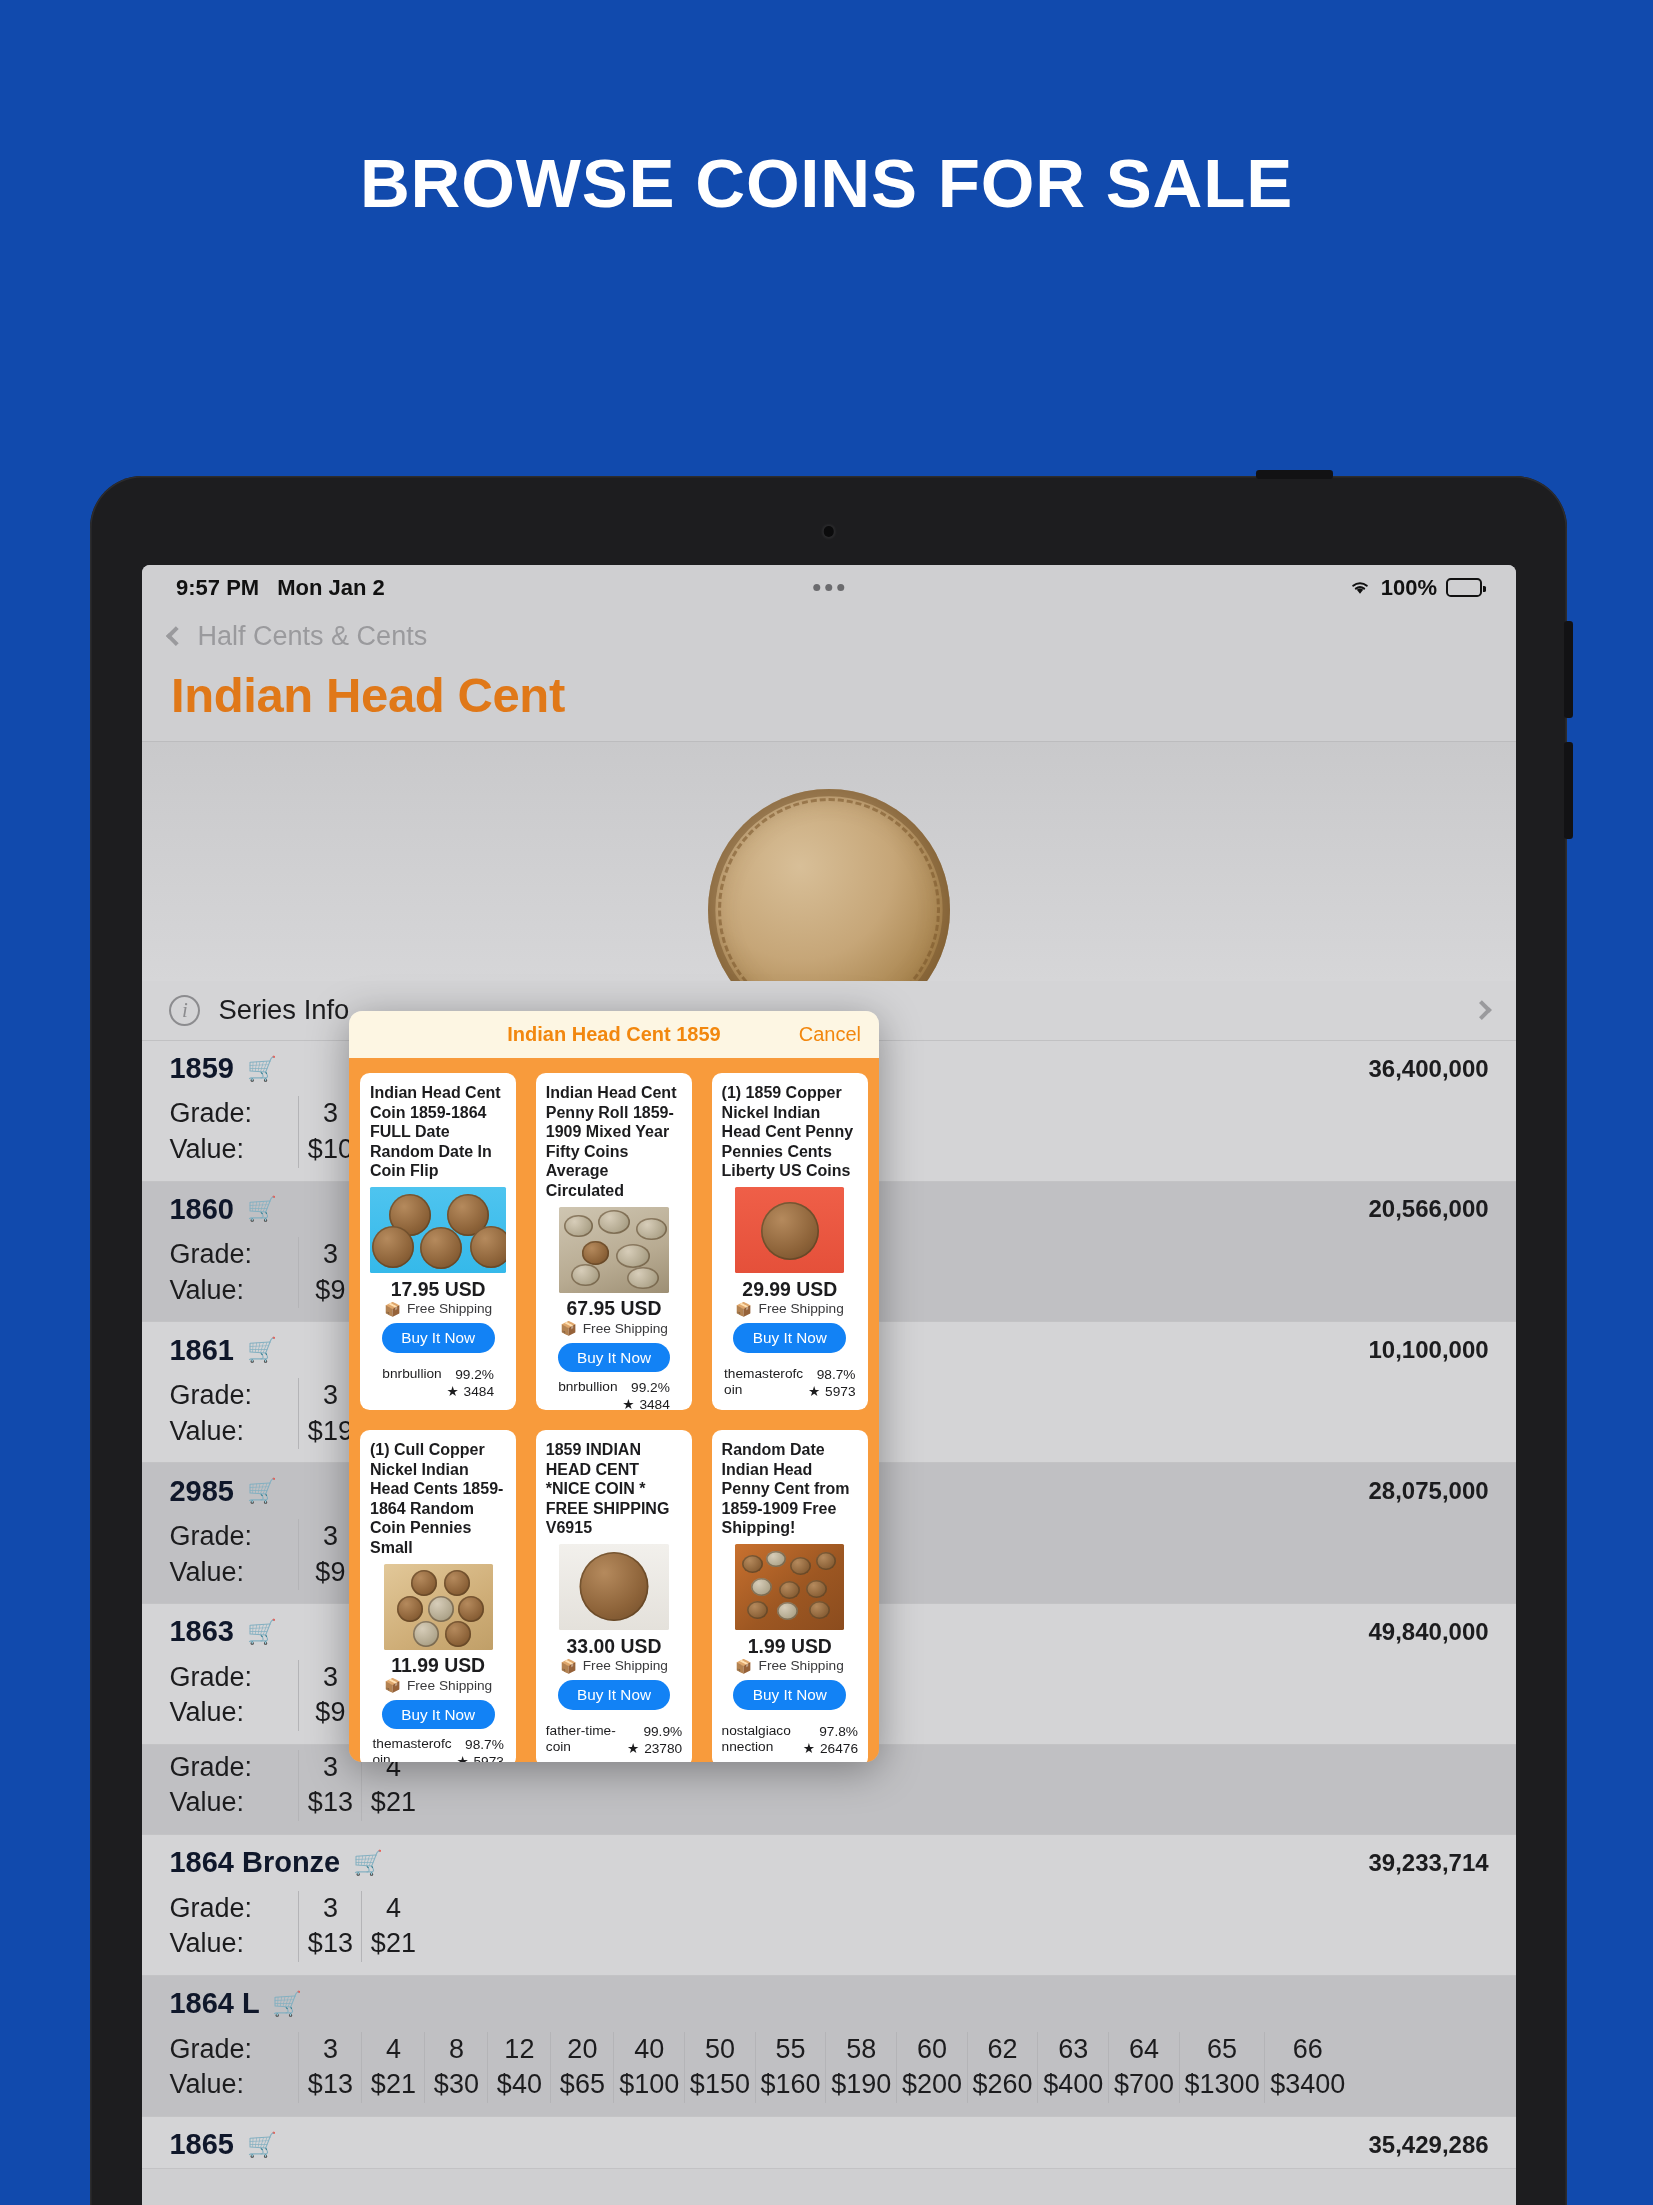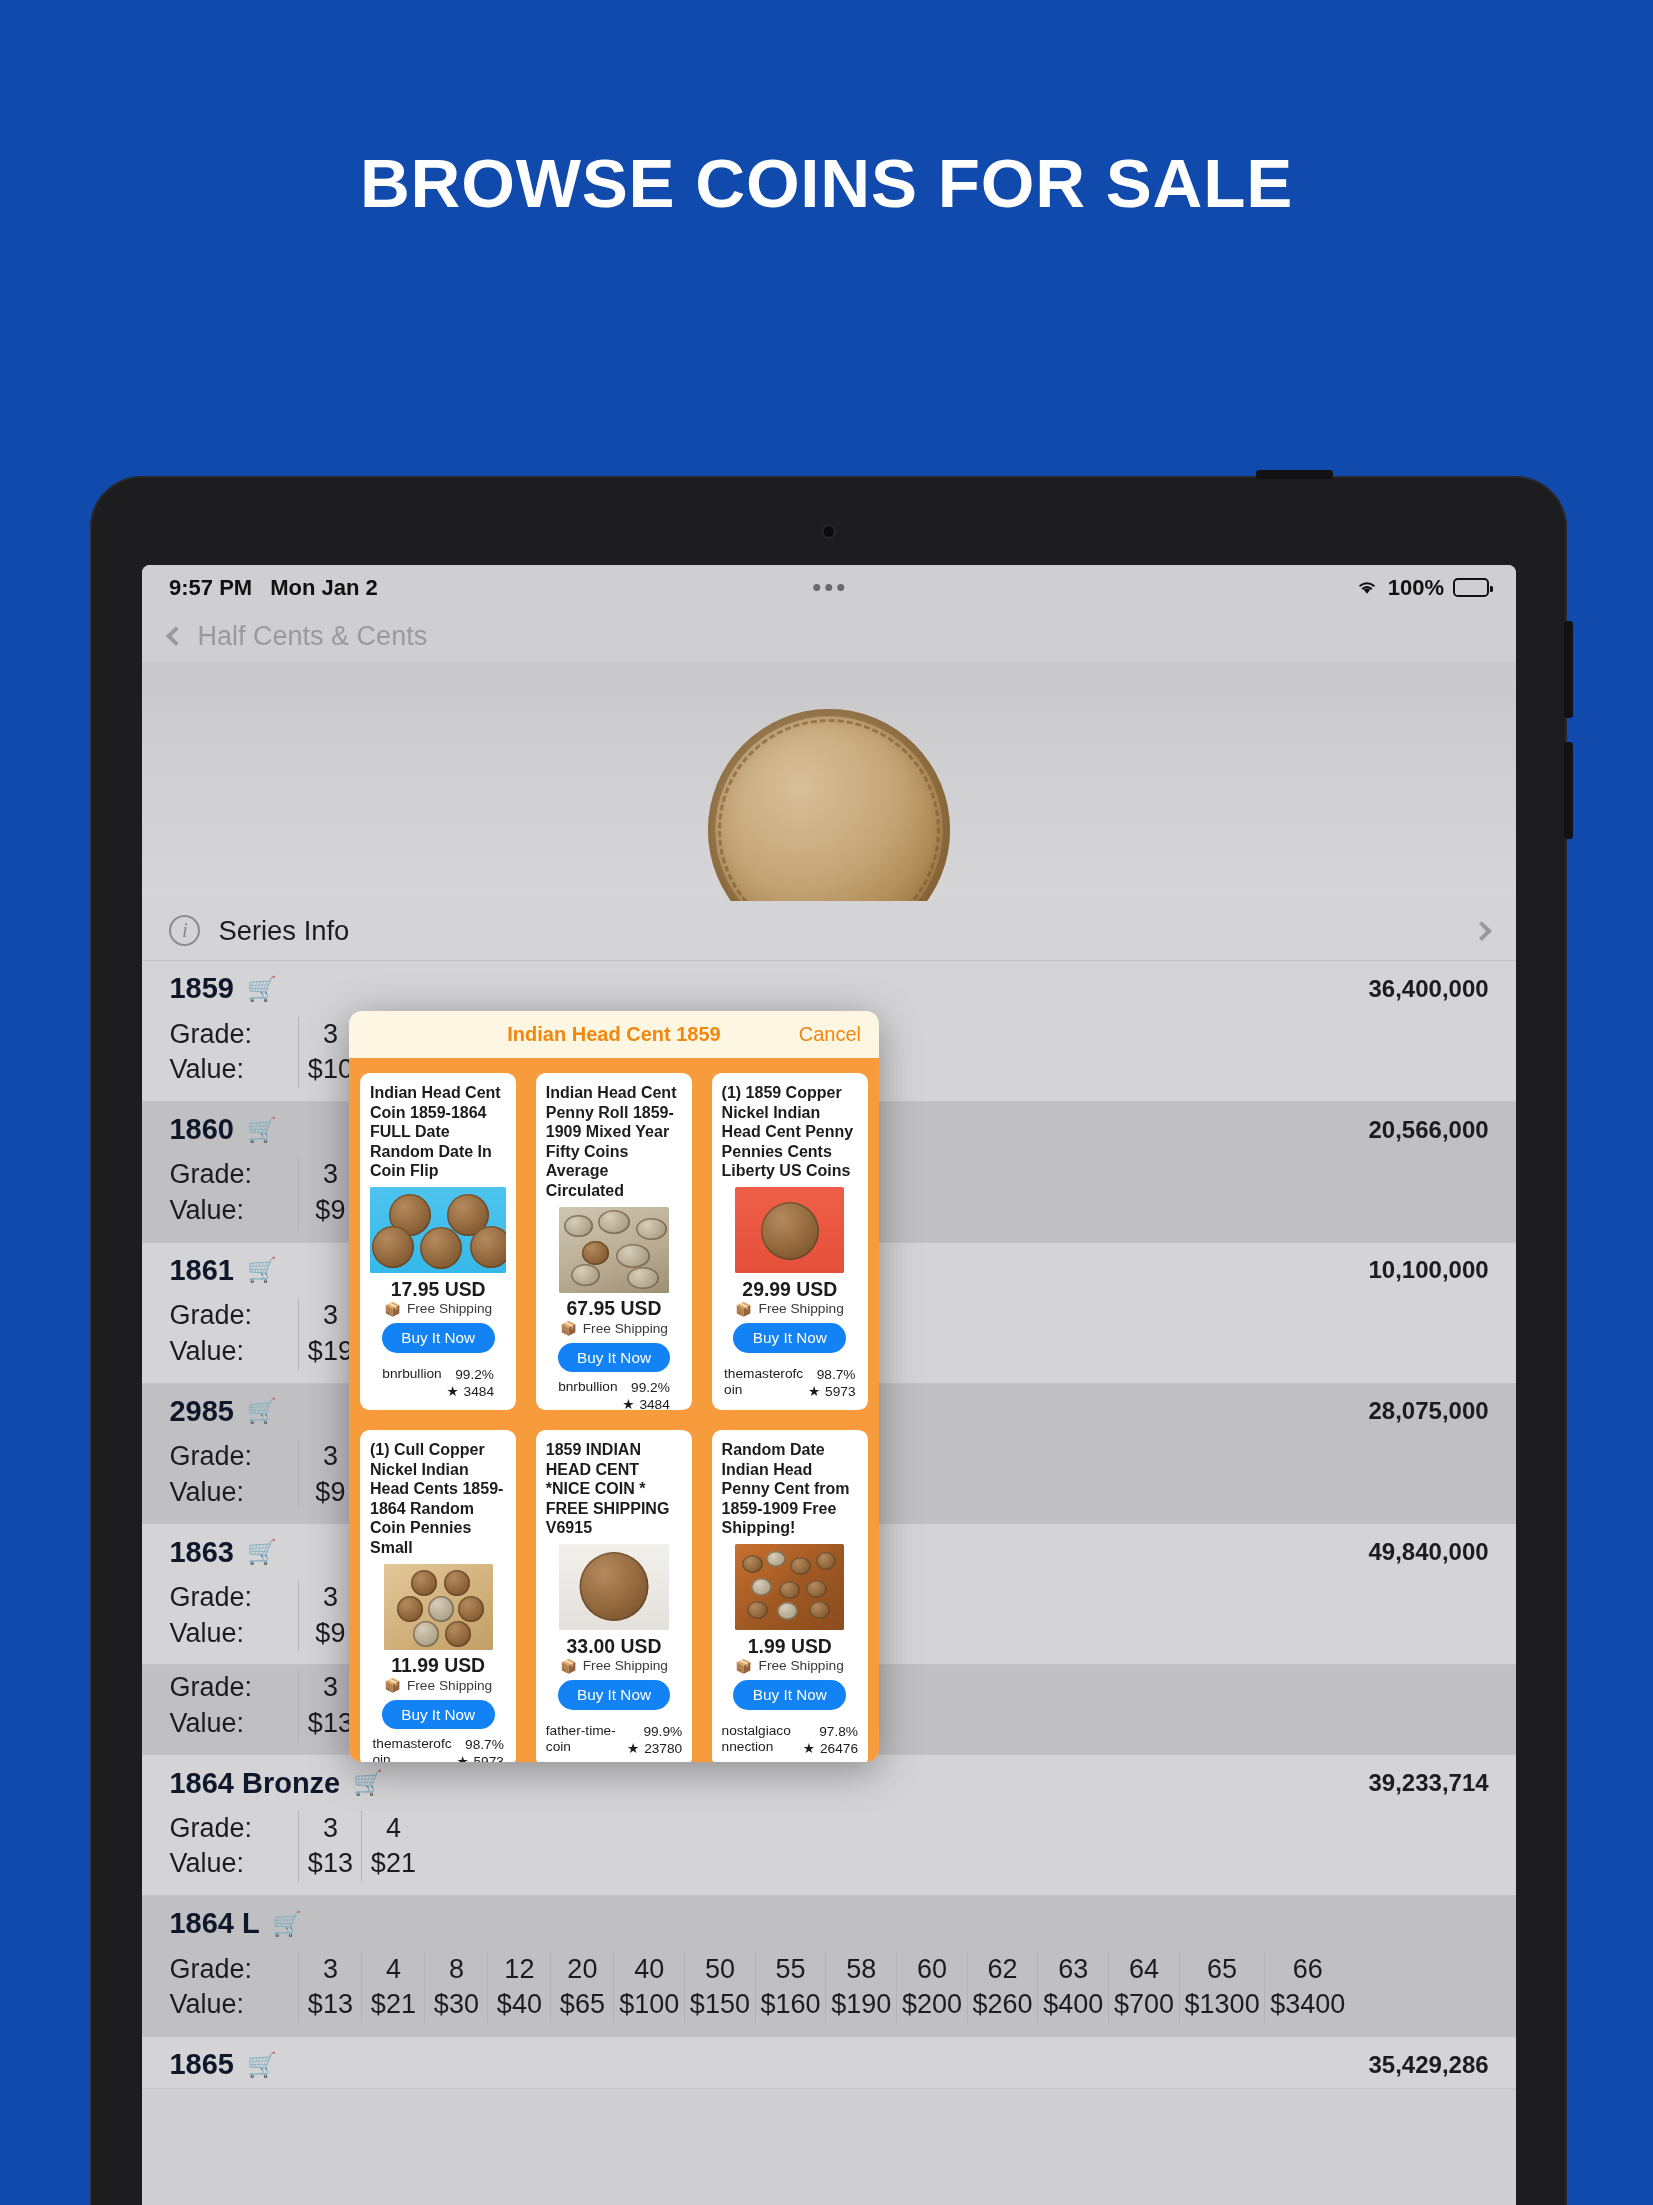--- a/index.html
+++ b/index.html
@@ -56,21 +56,21 @@
     width: 1374px; height: 1687px;
     background: #cfcfd1;
     border-radius: 8px 8px 0 0;
     overflow: hidden;
   }
 
   
   .statusbar {
     height: 45px; width: 100%;
     display: flex; align-items: center;
-    padding: 0 27px;
+    padding: 0 34px;
     background: #cfcfd1;
     font-size: 22px; color: #111;
     font-weight: 600;
     position: relative;
   }
   .sb-left { display: flex; gap: 18px; align-items: center; }
   .sb-center {
     position: absolute; left: 50%; transform: translateX(-50%);
     display: flex; gap: 4.8px;
   }
@@ -310,20 +310,23 @@
         <span>100%</span>
         <span class="battery"><span class="battery-fill"></span></span>
       </div>
     </div>
 
     <div class="navbar">
       <span class="chev-back"></span>
       <span class="nav-back-label">Half Cents &amp; Cents</span>
     </div>
 
+    <div class="page-title-wrap">
+      <div class="page-title">Indian Head Cent</div>
+    </div>
 
     <div class="hero">
       <div class="hero-coin"></div>
     </div>
 
     <div class="table-area">
 
       <div class="series-row">
         <span class="info-icon">i</span>
         <span class="series-label">Series Info</span>

